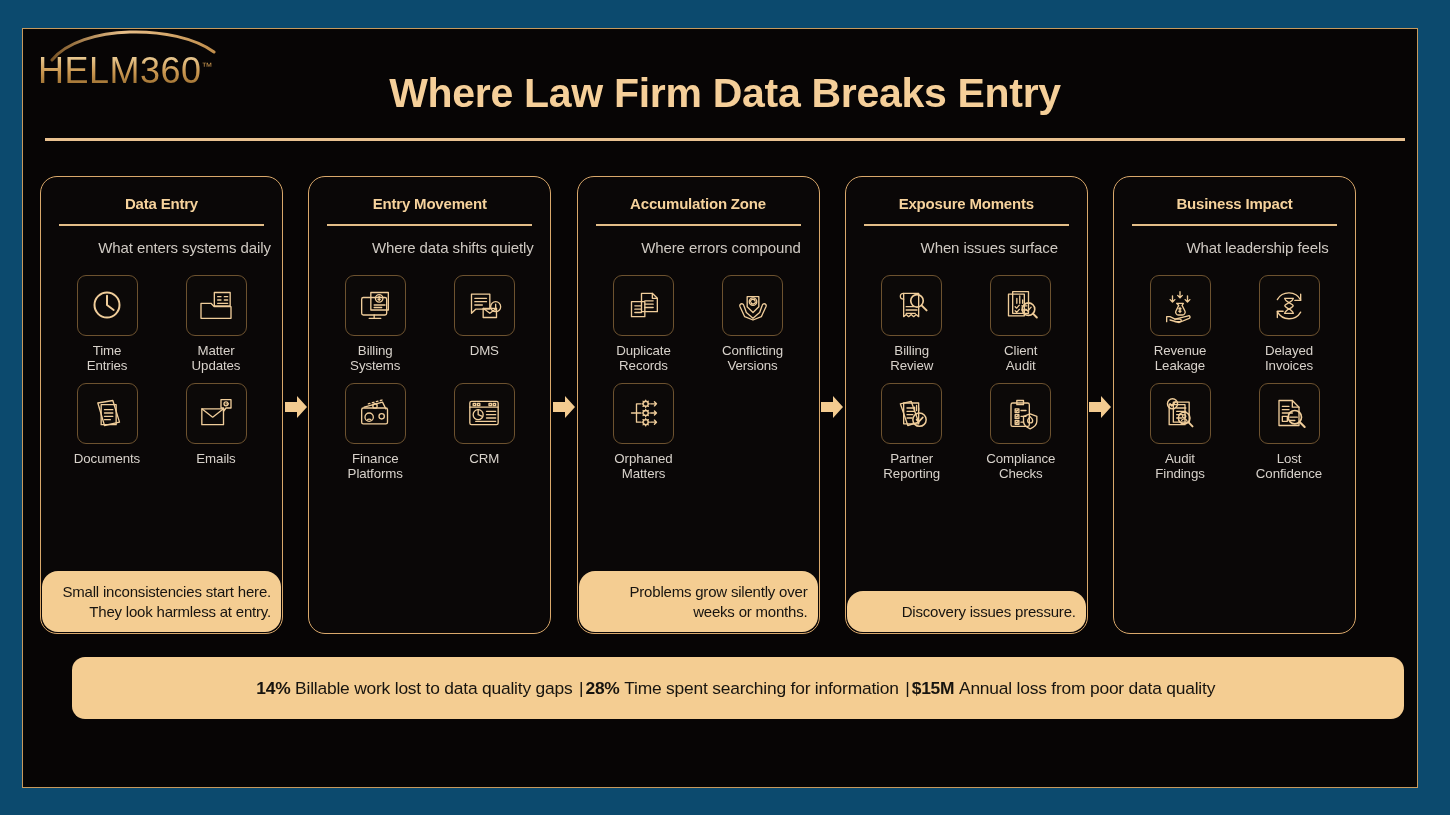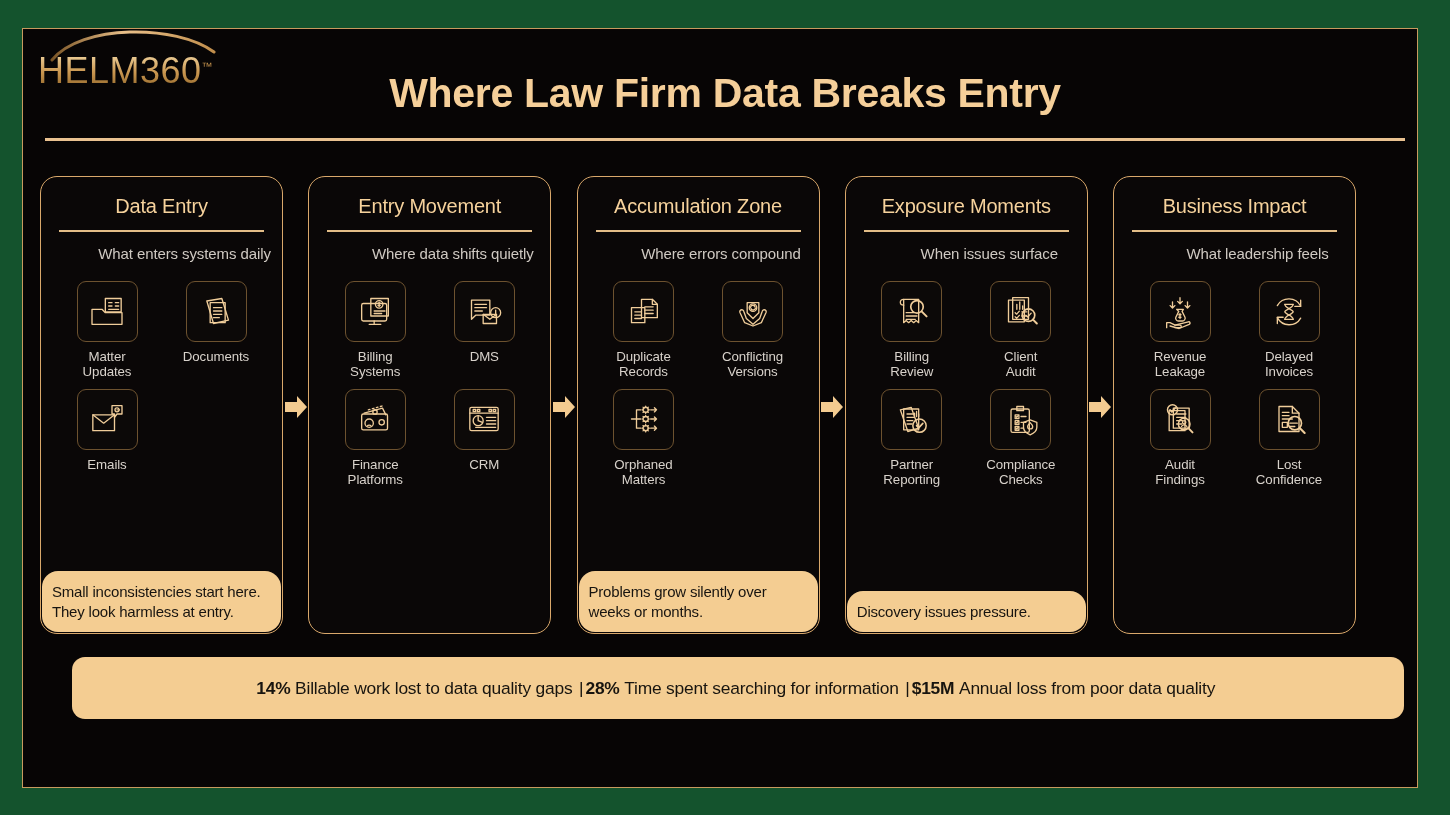--- a/index.html
+++ b/index.html
@@ -5,21 +5,21 @@
   * { box-sizing: border-box; margin: 0; padding: 0; }
   html, body {
     width: 1450px; height: 815px;
     background: #000000;
     font-family: "Liberation Sans", sans-serif;
     overflow: hidden;
   }
   #stage {
     position: relative;
     width: 1450px; height: 815px;
-    background: #14532d;
+    background: #0c4a6e;
   }
   .frame {
     position: absolute;
     left: 22px; top: 28px;
     width: 1396px; height: 760px;
     border: 1.5px solid #c79a5e;
     background: #070505;
   }
   
   .logo-wrap {
@@ -91,22 +91,22 @@
   .arrow-gap {
     flex: 1 1 auto;
     position: relative;
   }
   .arrow {
     position: absolute;
     left: 50%; top: 231px;
     transform: translate(-50%,-50%);
   }
   .col-title {
-    font-size: 20px;
-    font-weight: 400;
+    font-size: 15px;
+    font-weight: 700;
     color: #f6d29c;
     letter-spacing: -0.2px;
     text-align: left;
   }
   .col-rule {
     margin-top: 12px;
     width: 205px;
     height: 1.6px;
     background: #e3bd87;
   }
@@ -150,21 +150,21 @@
   }
   .col-foot {
     position: absolute;
     left: 1px; right: 1px; bottom: 1px;
     background: #f4cd92;
     border-radius: 16px;
     padding: 11px 10px;
     color: #171410;
     font-size: 15px;
     line-height: 19.5px;
-    text-align: left;
+    text-align: right;
     letter-spacing: -0.2px;
   }
   
   .stats {
     position: absolute;
     left: 72px; top: 657px;
     width: 1332px; height: 62px;
     background: #f4cd92;
     border-radius: 13px;
     display: flex;
@@ -205,20 +205,29 @@
 
   <div class="columns" id="columns">
       <div class="col">
         <div class="col-title">Data Entry</div>
         <div class="col-rule"></div>
         <div class="col-sub">What enters systems daily</div>
         <div class="icon-grid">
           <div class="icon-cell">  
             <div class="icon-tile">
               <svg width="40" height="40" viewBox="0 0 48 48" fill="none" stroke="#f0cd9a" stroke-width="1.6" stroke-linecap="round" stroke-linejoin="round">
+                <circle cx="24" cy="24" r="15" stroke-width="2.4"></circle>
+                <path d="M24 13v11l8 6" stroke-width="2.4"></path>
+              </svg>
+            </div>  
+            <div class="icon-label">Time<br>Entries</div>
+          </div>
+          <div class="icon-cell">  
+            <div class="icon-tile">
+              <svg width="40" height="40" viewBox="0 0 48 48" fill="none" stroke="#f0cd9a" stroke-width="1.6" stroke-linecap="round" stroke-linejoin="round">
                 <path d="M6 22h12l4 4h20v14H6z"></path>
                 <rect x="22" y="9" width="19" height="16"></rect>
                 <path d="M26 14h4M26 18h4M34 14h4M34 18h4M26 22h12"></path>
               </svg>
             </div>  
             <div class="icon-label">Matter<br>Updates</div>
           </div>
           <div class="icon-cell">  
             <div class="icon-tile">
               <svg width="40" height="40" viewBox="0 0 48 48" fill="none" stroke="#f0cd9a" stroke-width="1.6" stroke-linecap="round" stroke-linejoin="round">

